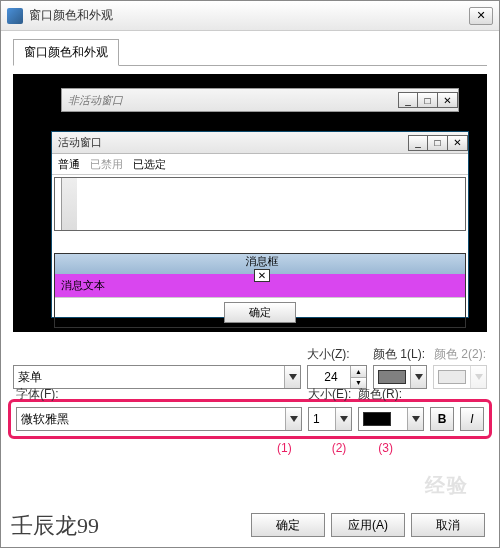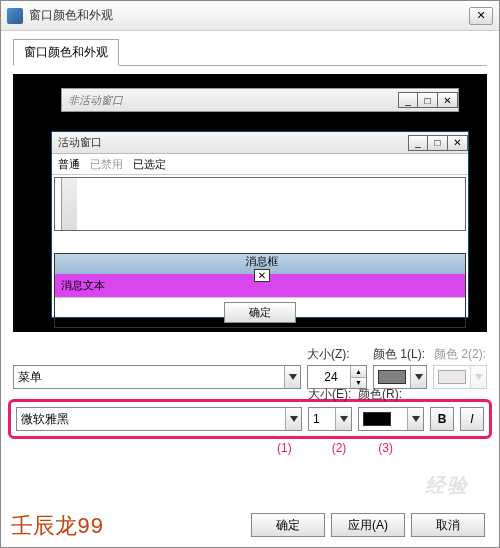--- a/index.html
+++ b/index.html
@@ -45,22 +45,22 @@
 .spinner span:first-child { border-bottom: 1px solid #aaa; }
 .colorbox .sw { width: 28px; height: 14px; border: 1px solid #333; }
 .sqbtn { width: 24px; height: 24px; border: 1px solid #888; background: linear-gradient(#fff,#e0e0e0); display: flex; align-items: center; justify-content: center; font-size: 12px; cursor: pointer; }
 .highlight { border: 3px solid #e91e63; border-radius: 6px; padding: 5px; margin: 10px -5px 0 -5px; }
 .annotations { display: flex; font-size: 12px; color: #e91e63; margin-top: 2px; }
 .annotations span:nth-child(1){ margin-left: 264px; }
 .annotations span:nth-child(2){ margin-left: 40px; }
 .annotations span:nth-child(3){ margin-left: 32px; }
 .footer { position: absolute; bottom: 10px; right: 14px; display: flex; gap: 6px; }
 .footer button { width: 74px; height: 24px; font-size: 12px; border: 1px solid #888; background: linear-gradient(#fff,#e0e0e0); cursor: pointer; }
-.watermark { position: absolute; bottom: 6px; left: 10px; font-size: 22px; color: #c2410c; font-family: Liberation Mono, monospace; }
-.faint-wm { position: absolute; bottom: 48px; right: 30px; font-size: 20px; color: rgba(160,160,160,0.3); font-weight: bold; letter-spacing: 2px; font-style: italic; }
+.watermark { position: absolute; bottom: 6px; left: 10px; font-size: 22px; color: #404040; font-family: Liberation Serif, serif; }
+.faint-wm { position: absolute; bottom: 48px; right: 30px; font-size: 20px; color: rgba(160,160,160,0.3); font-weight: bold; letter-spacing: 2px; }
 svg.tri { width: 8px; height: 6px; }
 </style>
 </head>
 <body>
 
 <div class="window">
   <div class="titlebar">
     <div class="icon"></div>
     <div class="title">窗口颜色和外观</div>
     <div class="close-btn">✕</div>
@@ -153,20 +153,21 @@
                 <path d="M0 0 L8 0 L4 6 Z" fill="#999"></path>
               </svg>
             </div>
         </div>
       </div>
     </div>
 
     <div class="highlight">
       <div class="form-row" style="margin-top:0">
         <div class="fld" style="flex:1">
+          <label style="margin-top:-20px;position:relative;top:-2px">字体(F):</label>
           <div class="select">
             <span>微软雅黑</span>
             <div class="arrow">
                 <svg class="tri" viewBox="0 0 8 6">
                   <path d="M0 0 L8 0 L4 6 Z" fill="#333"></path>
                 </svg>
               </div>
           </div>
         </div>
         <div class="fld" style="width:44px">

